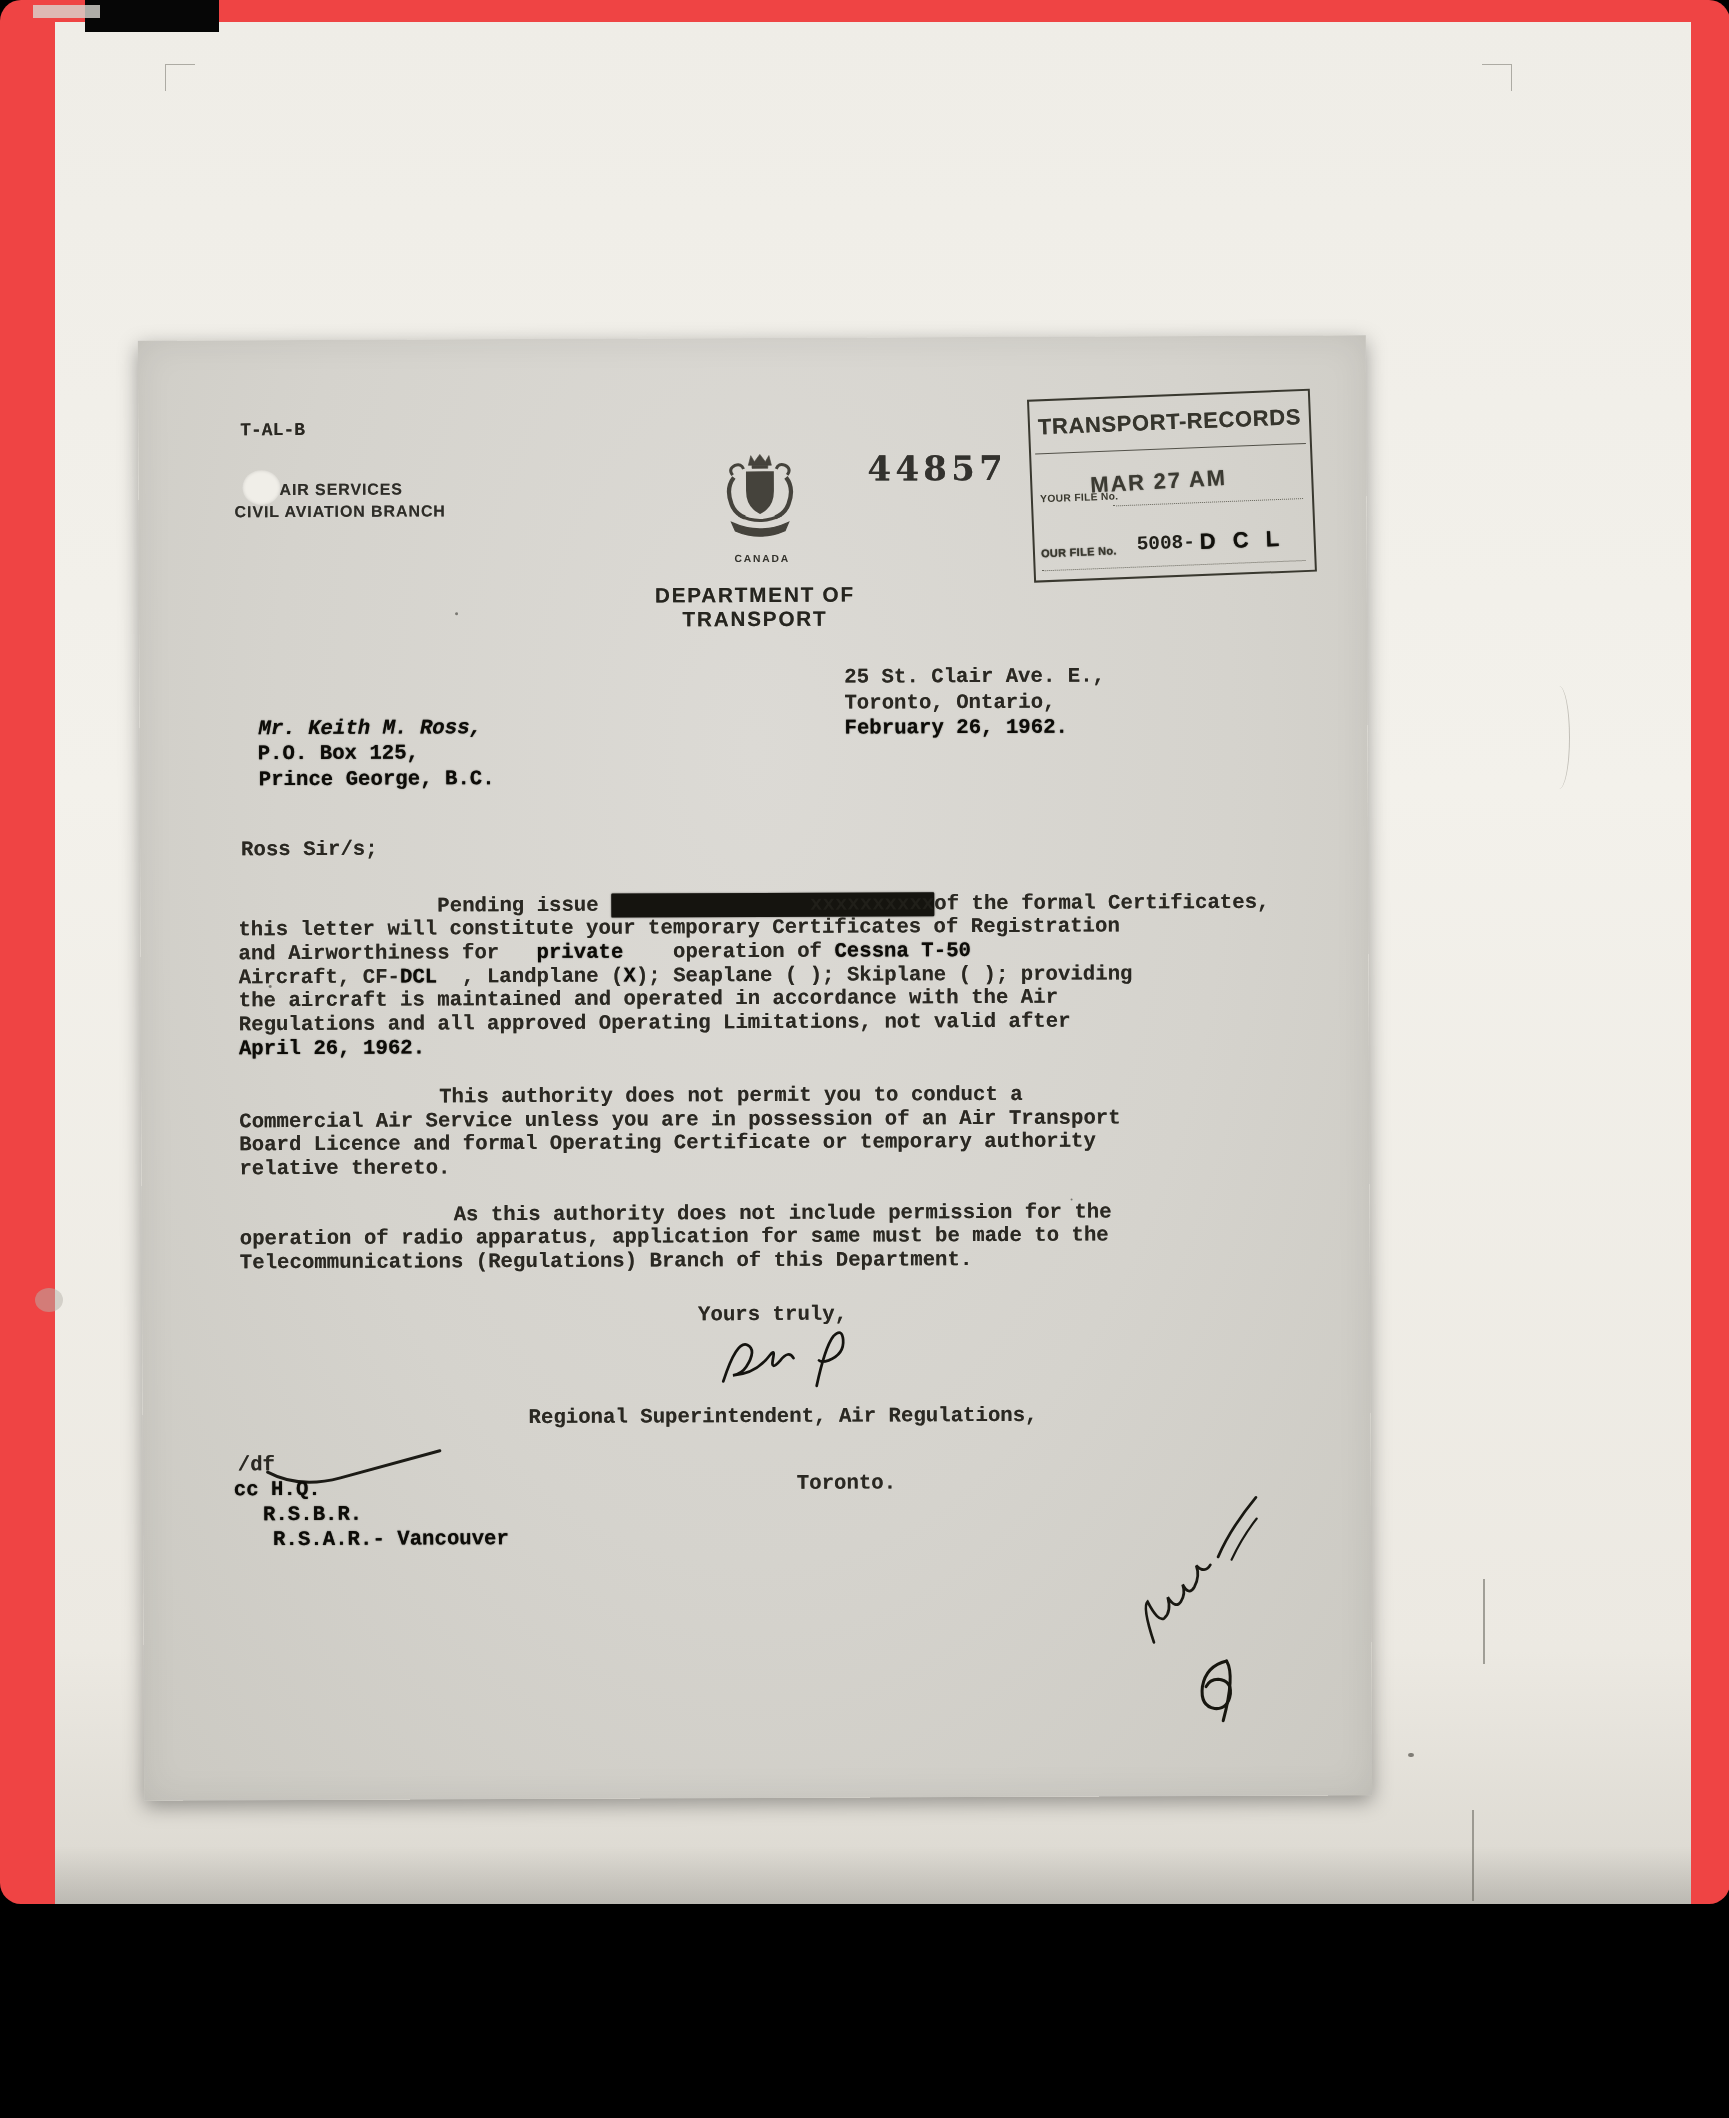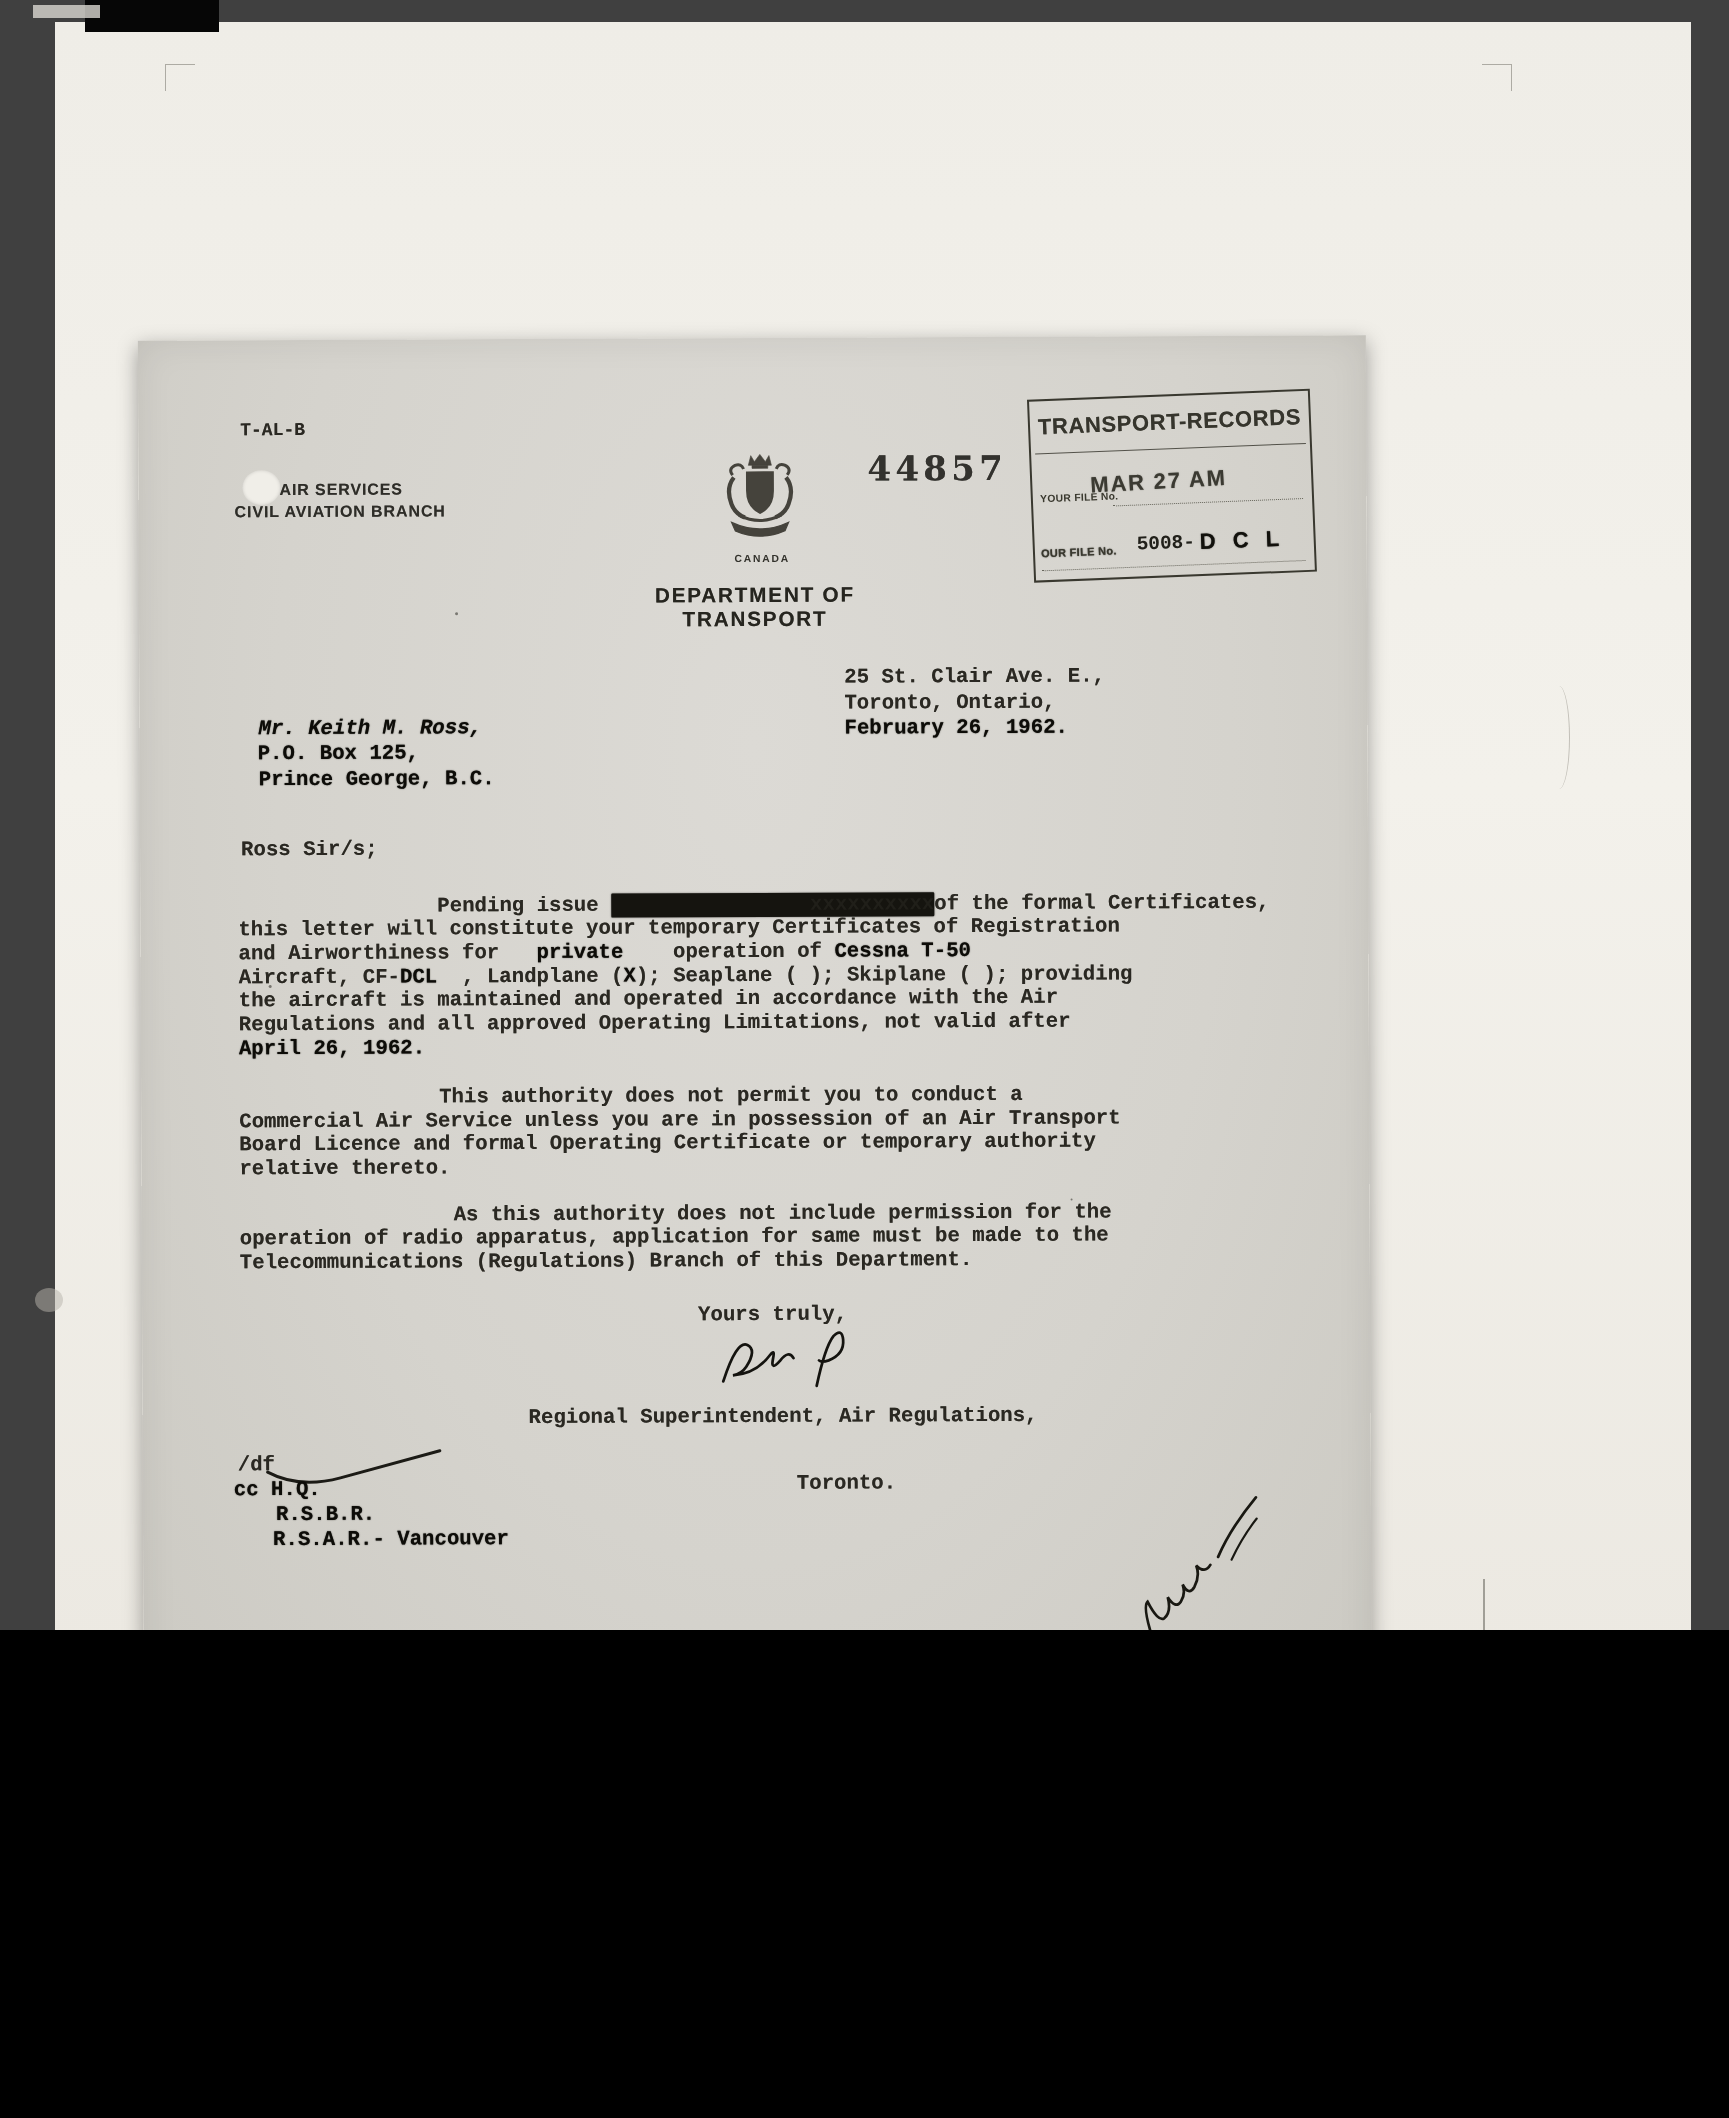--- a/index.html
+++ b/index.html
@@ -1,17 +1,17 @@
 <!DOCTYPE html>
 <html style="font-size:9.7px"><head>
 <meta charset="utf-8">
 <style>
   html,body{margin:0;padding:0;background:#000;}
-  #canvas{position:relative;width:1730px;height:1630px;background:#404040;overflow:hidden;
-          font-family:"Liberation Sans",sans-serif;}
+  #canvas{position:relative;width:1730px;height:1904px;background:#ef4444;overflow:hidden;
+          font-family:"Liberation Sans",sans-serif;border-radius:21px;}
   
   .backing{position:absolute;left:55px;top:22px;width:1636px;height:1915px;
            background:linear-gradient(180deg,#efede7 0%,#f3f1eb 40%,#ece9e2 85%,#d8d5cd 100%);}
   .backing-shadow{position:absolute;left:55px;top:1846px;width:1636px;height:90px;
            background:linear-gradient(180deg,rgba(0,0,0,0) 0%,rgba(0,0,0,0.22) 100%);}
   .topnotch{position:absolute;left:85px;top:0;width:134px;height:32px;background:#060606;}
   .topsliver{position:absolute;left:33px;top:4.9px;width:67px;height:13.4px;background:#d9d7d1;opacity:.8;}
   
   .paper{position:absolute;left:141px;top:338px;width:1228px;height:1460px;
          background:radial-gradient(ellipse at 50% 28%, #dcdad5 0%, #d5d3cd 55%, #cbc9c2 100%);
@@ -161,21 +161,21 @@
     <div class="tw" style="left:386px;top:1067px;">Regional Superintendent, Air Regulations,</div>
     <div class="tw" style="left:654px;top:1134px;">Toronto.</div>
 
     <div class="tw" style="left:95px;top:1113px;">/df</div>
 
     <svg style="left:120px;top:1093px;" width="182" height="61" viewBox="0 0 300 100">
       <path d="M8 64 Q60 92 128 74 Q210 52 292 30" fill="none" stroke="#1c1b16" stroke-width="5" stroke-linecap="round"></path>
     </svg>
 
     <div class="tw hv" style="left:91px;top:1138px;">cc H.Q.</div>
-    <div class="tw hv" style="left:133px;top:1163px;">R.S.B.R.</div>
+    <div class="tw hv" style="left:120px;top:1163px;">R.S.B.R.</div>
     <div class="tw hv" style="left:130px;top:1188px;">R.S.A.R.- Vancouver</div>
 
     <svg style="left:977px;top:1192px;transform:rotate(-33deg);" width="182" height="103" viewBox="0 0 300 170">
       <path d="M14 120 Q30 60 42 58 Q38 96 50 96 Q66 94 74 70 Q74 94 88 88 Q102 82 106 66 Q104 88 120 80 Q138 70 142 52 Q146 72 162 64" fill="none" stroke="#191812" stroke-width="4.5" stroke-linecap="round"></path>
       <path d="M180 60 Q222 32 286 12" fill="none" stroke="#191812" stroke-width="4.5" stroke-linecap="round"></path>
       <path d="M196 76 Q232 54 268 42" fill="none" stroke="#191812" stroke-width="3.5" stroke-linecap="round"></path>
     </svg>
 
     <svg style="left:1044px;top:1319px;" width="61" height="73" viewBox="0 0 100 120">
       <path d="M64 10 Q30 18 24 52 Q20 84 44 88 Q66 90 70 64 Q72 42 50 40 Q36 40 30 52" fill="none" stroke="#17160f" stroke-width="5" stroke-linecap="round"></path>

